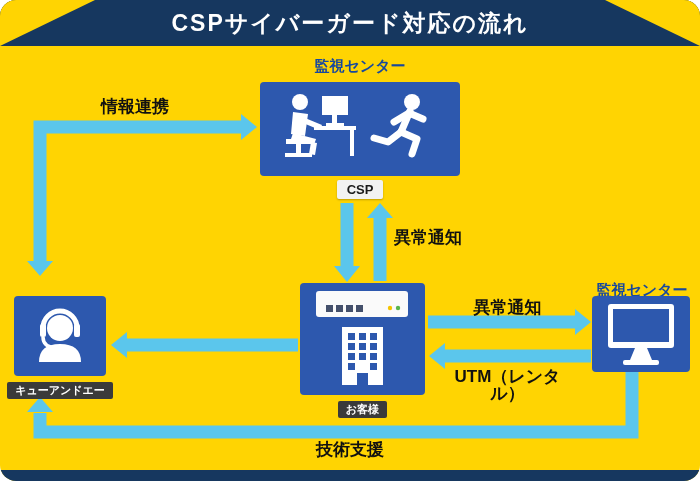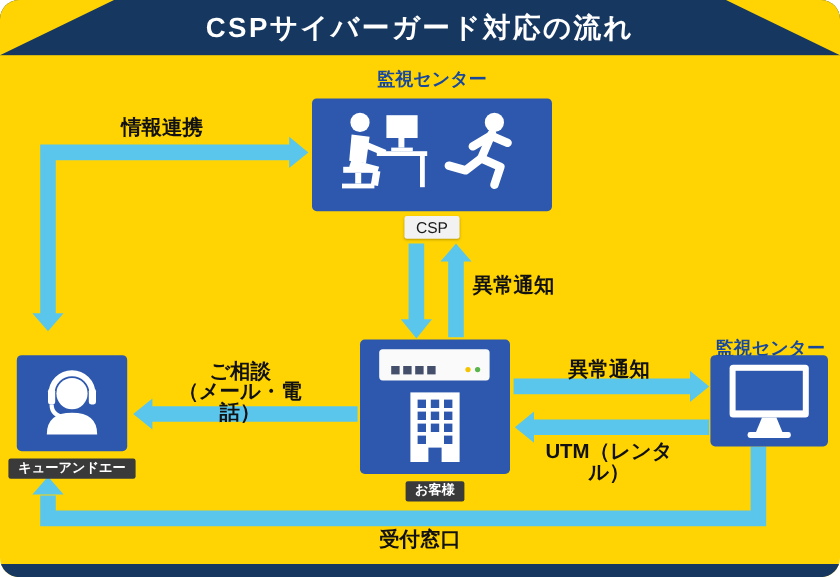--- a/index.html
+++ b/index.html
@@ -52,21 +52,21 @@
     display:inline-block;
     background: var(--badge-dark, #3a3a3a);
     color: var(--badge-dark-text, #ffffff);
     font-weight:bold; font-size:11px;
     padding:2px 8px; border-radius:2px; line-height:13px;
   }
   .badge-light {
     display:inline-block;
     background: var(--badge-light, #f2f2f2);
     color: var(--badge-light-text, #1a1a1a);
-    font-weight:normal; font-size:13px;
+    font-weight:bold; font-size:13px;
     padding:1px 10px; border-radius:2px; line-height:17px;
     box-shadow: 0 1px 2px rgba(0,0,0,0.25);
   }
 
   .arrow-label {
     position:absolute;
     color: var(--label-black, #111111);
     font-weight:bold; font-size:17px;
     line-height:17px;
   }
@@ -220,20 +220,16 @@
 
   <div class="arrow-label ta-c" style="left:80px; top:98px; width:110px;">情報連携</div>
 
 
   <div class="arrow-label ta-l" style="left:394px; top:229px; width:100px;">異常通知</div>
 
   <div class="arrow-label ta-c" style="left:450px; top:299px; width:115px;">異常通知</div>
 
   <div class="arrow-label ta-c" style="left:440px; top:368px; width:135px;">UTM（レンタル）</div>
 
-  <div class="arrow-label ta-c" style="left:135px; top:301px; width:130px;">
-    <div>ご相談</div>
-    <div>（メール・電話）</div>
-  </div>
-
-  <div class="arrow-label ta-c" style="left:300px; top:441px; width:100px;">受付窓口</div>
+
+  <div class="arrow-label ta-c" style="left:300px; top:441px; width:100px;">技術支援</div>
 
 </div>
 
 </body></html>

